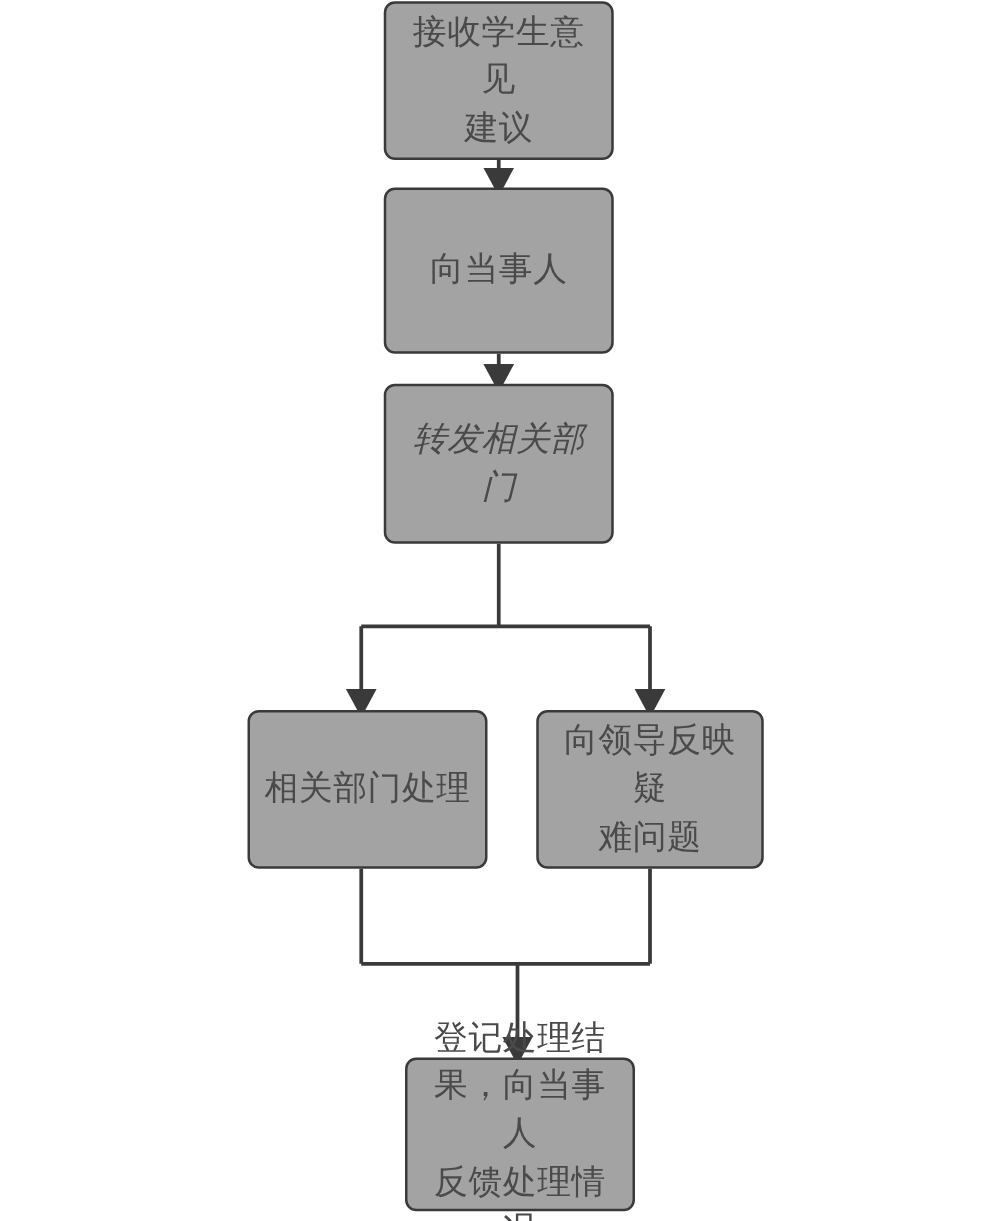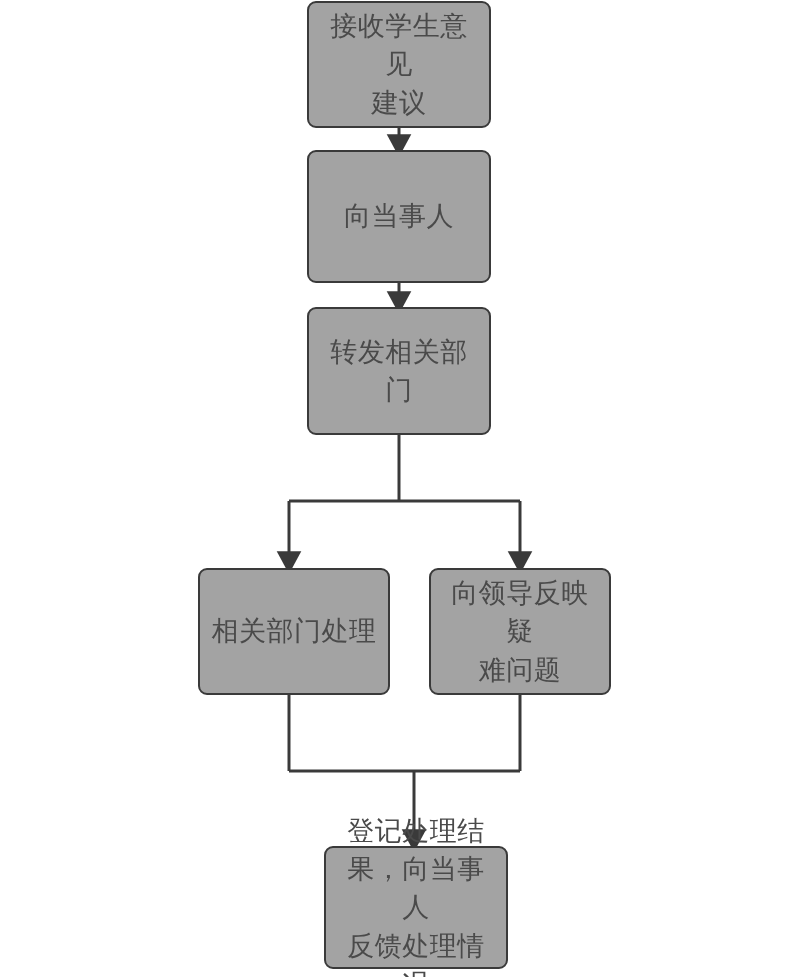--- a/index.html
+++ b/index.html
@@ -46,21 +46,21 @@
     padding: 4px 10px;
     filter: blur(0.35px);
   }
   .node-label {
     display: block;
     white-space: pre-line;
   }
   
   #node-receive      { left: 307px; top: 1px;   width: 184px; height: 127px; }
   #node-register     { left: 307px; top: 150px; width: 184px; height: 133px; }
-  #node-forward      { left: 307px; top: 307px; width: 184px; height: 128px; }
+  #node-forward      { left: 307px; top: 307px; width: 184px; height: 128px; font-style: italic; }
   #node-dept-handle  { left: 198px; top: 568px; width: 192px; height: 127px; }
   #node-report-lead  { left: 429px; top: 568px; width: 182px; height: 127px; }
   #node-record-result{ left: 324px; top: 846px; width: 184px; height: 123px; }
 </style>
 </head>
 <body>
 
 <div id="flow-canvas">
 
   <svg class="edge-layer" viewBox="0 0 789 977" width="789" height="977" xmlns="http://www.w3.org/2000/svg">

